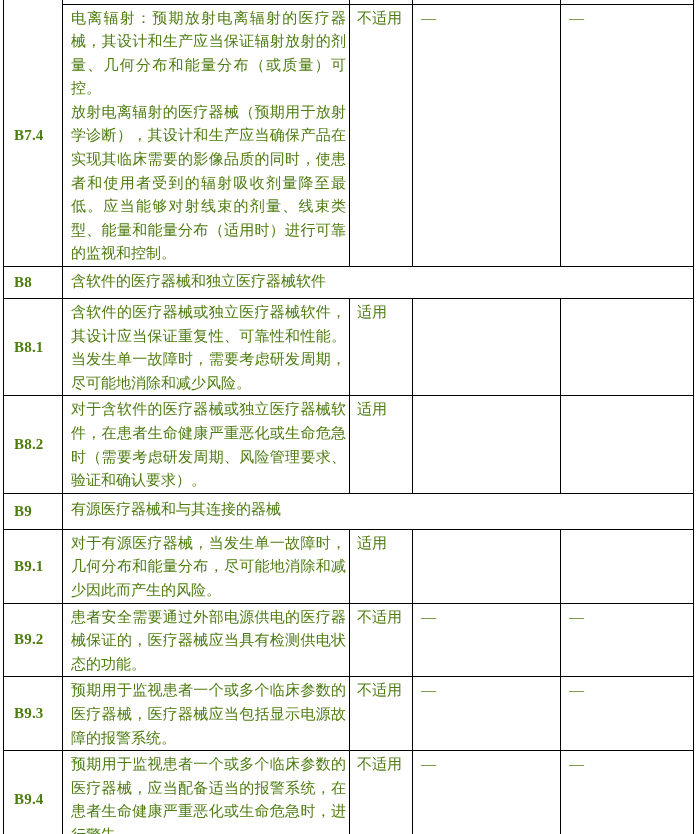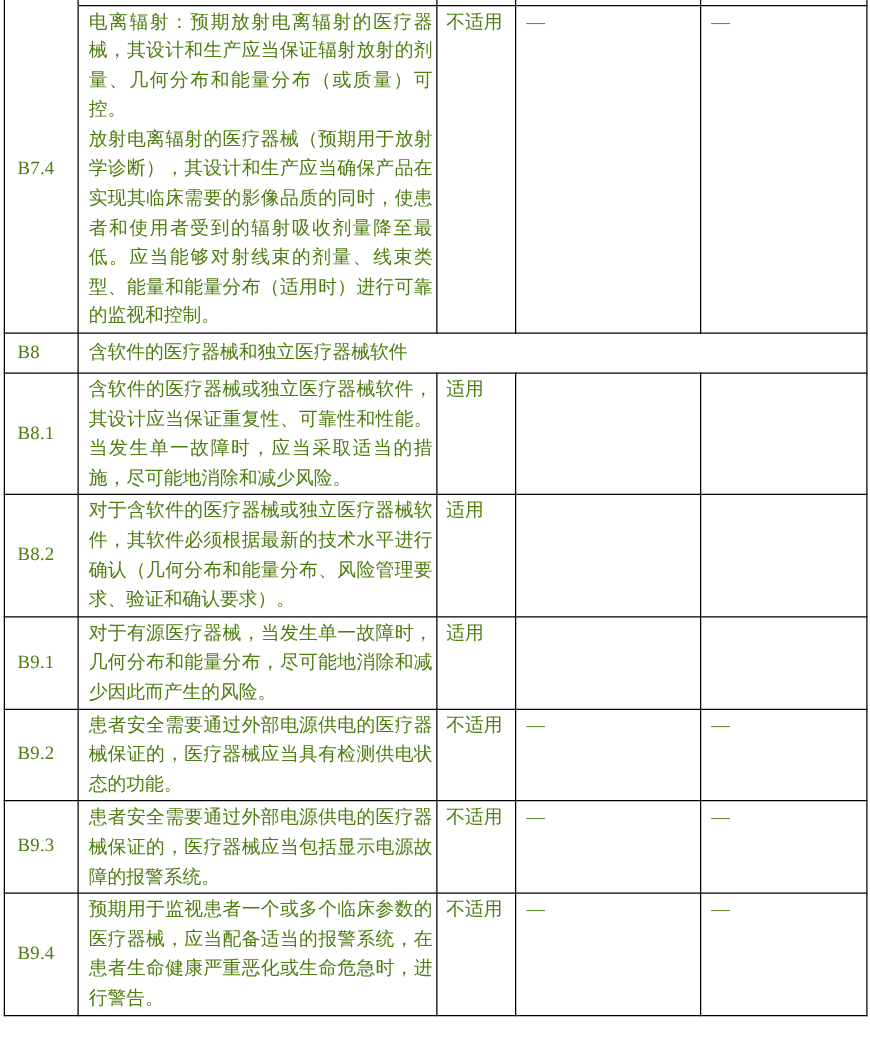--- a/index.html
+++ b/index.html
@@ -17,20 +17,21 @@
   td {
     border:1px solid #000000;
     vertical-align:top; overflow:hidden;
     padding:0; font-size:15px; color:#4d7c0f;margin-top:28px;
   }
   
   td.id {
     vertical-align:middle; padding-left:10px;
     font-family:"Liberation Serif","DejaVu Serif",serif;
     letter-spacing:0.2px;
+    font-weight:bold;
   }
   
   td.desc {
     padding:2px 3px 0 8px;
     line-height:23.6px; text-align:justify;
     white-space:pre-line;
   }
   
   td.section {
     padding:0 3px 0 8px; vertical-align:middle;
@@ -76,54 +77,58 @@
       <td class="rm">—</td>
     </tr>
 
     <tr style="height:32px">
       <td class="id">B8</td>
       <td class="section" colspan="4">含软件的医疗器械和独立医疗器械软件</td>
     </tr>
 
     <tr style="height:94px">
       <td class="id">B8.1</td>
-      <td class="desc">含软件的医疗器械或独立医疗器械软件，其设计应当保证重复性、可靠性和性能。当发生单一故障时，应当采取适当的措施，尽可能地消除和减少风险。</td>
+      <td class="desc">含软件的医疗器械或独立医疗器械软件，其设计应当保证重复性、可靠性和性能。当发生单一故障时，需要考虑研发周期，尽可能地消除和减少风险。</td>
       <td class="st">适用</td>
       <td class="rm"></td>
       <td class="rm"></td>
     </tr>
 
     <tr style="height:71px">
       <td class="id">B8.2</td>
-      <td class="desc">对于含软件的医疗器械或独立医疗器械软件，其软件必须根据最新的技术水平进行确认（几何分布和能量分布、风险管理要求、验证和确认要求）。</td>
+      <td class="desc">对于含软件的医疗器械或独立医疗器械软件，在患者生命健康严重恶化或生命危急时（需要考虑研发周期、风险管理要求、验证和确认要求）。</td>
       <td class="st">适用</td>
       <td class="rm"></td>
       <td class="rm"></td>
     </tr>
 
+    <tr style="height:36px">
+      <td class="id">B9</td>
+      <td class="section" colspan="4">有源医疗器械和与其连接的器械</td>
+    </tr>
 
     <tr style="height:69px">
       <td class="id">B9.1</td>
       <td class="desc">对于有源医疗器械，当发生单一故障时，几何分布和能量分布，尽可能地消除和减少因此而产生的风险。</td>
       <td class="st">适用</td>
       <td class="rm"></td>
       <td class="rm"></td>
     </tr>
 
     <tr style="height:52px">
       <td class="id">B9.2</td>
       <td class="desc">患者安全需要通过外部电源供电的医疗器械保证的，医疗器械应当具有检测供电状态的功能。</td>
       <td class="st">不适用</td>
       <td class="rm">—</td>
       <td class="rm">—</td>
     </tr>
 
     <tr style="height:73px">
       <td class="id">B9.3</td>
-      <td class="desc">患者安全需要通过外部电源供电的医疗器械保证的，医疗器械应当包括显示电源故障的报警系统。</td>
+      <td class="desc">预期用于监视患者一个或多个临床参数的医疗器械，医疗器械应当包括显示电源故障的报警系统。</td>
       <td class="st">不适用</td>
       <td class="rm">—</td>
       <td class="rm">—</td>
     </tr>
 
     <tr style="height:69px">
       <td class="id">B9.4</td>
       <td class="desc">预期用于监视患者一个或多个临床参数的医疗器械，应当配备适当的报警系统，在患者生命健康严重恶化或生命危急时，进行警告。</td>
       <td class="st">不适用</td>
       <td class="rm">—</td>

